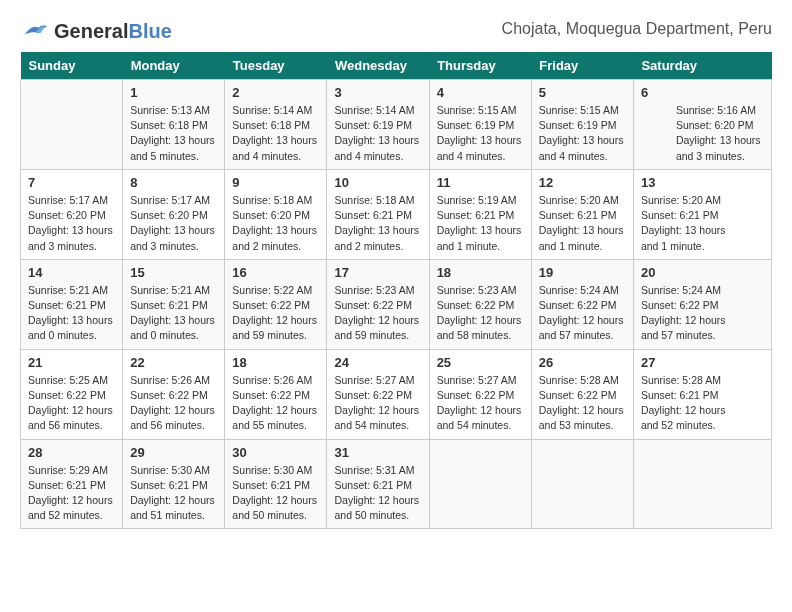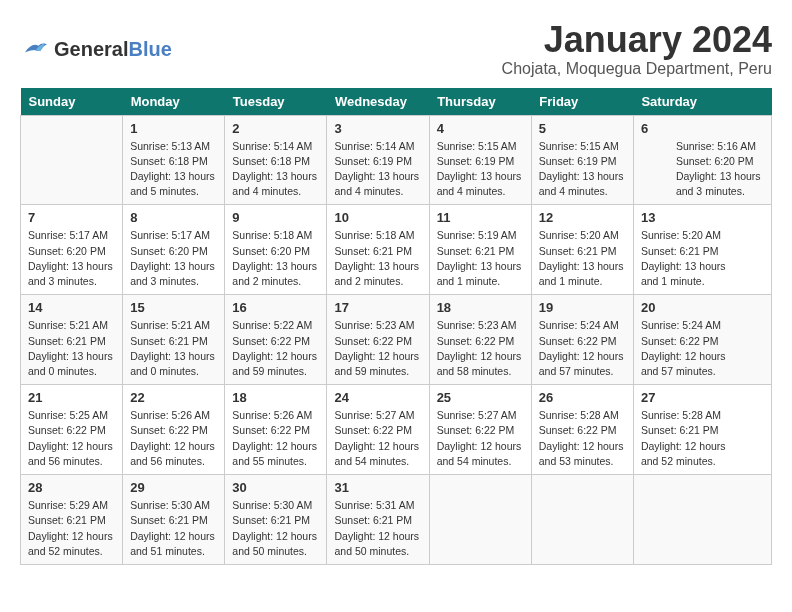--- a/index.html
+++ b/index.html
@@ -6,21 +6,21 @@
     body {
       font-family: Arial, sans-serif;
       background: #fff;
       width: 792px;
       min-height: 612px;
       padding: 20px;
     }
     .header {
       display: flex;
       justify-content: space-between;
-      align-items: center;
+      align-items: flex-start;
       margin-bottom: 10px;
     }
     .logo-bird {
       width: 30px;
       height: 20px;
     }
     .logo-wrapper {
       display: flex;
       align-items: center;
       gap: 4px;
@@ -87,21 +87,20 @@
       <path d="M5 20 Q15 5 25 10 Q30 5 38 8 Q30 12 28 18 Q20 14 5 20Z" fill="#4a7fc1"></path>
       <path d="M20 18 Q25 10 35 6 Q32 14 28 18Z" fill="#6ab0e0"></path>
     </svg>
     <div>
       <div style="font-size:20px; font-weight:bold; line-height:1.1;">
         <span style="color:#333;">General</span><span style="color:#4a7fc1;">Blue</span>
       </div>
     </div>
   </div>
   <div class="title-block">
-    <h1>January 2024</h1>
     <h2>Chojata, Moquegua Department, Peru</h2>
   </div>
 </div>
 
 <table>
   <thead>
     <tr>
     <th>Sunday</th>
         <th>Monday</th>
         <th>Tuesday</th>

